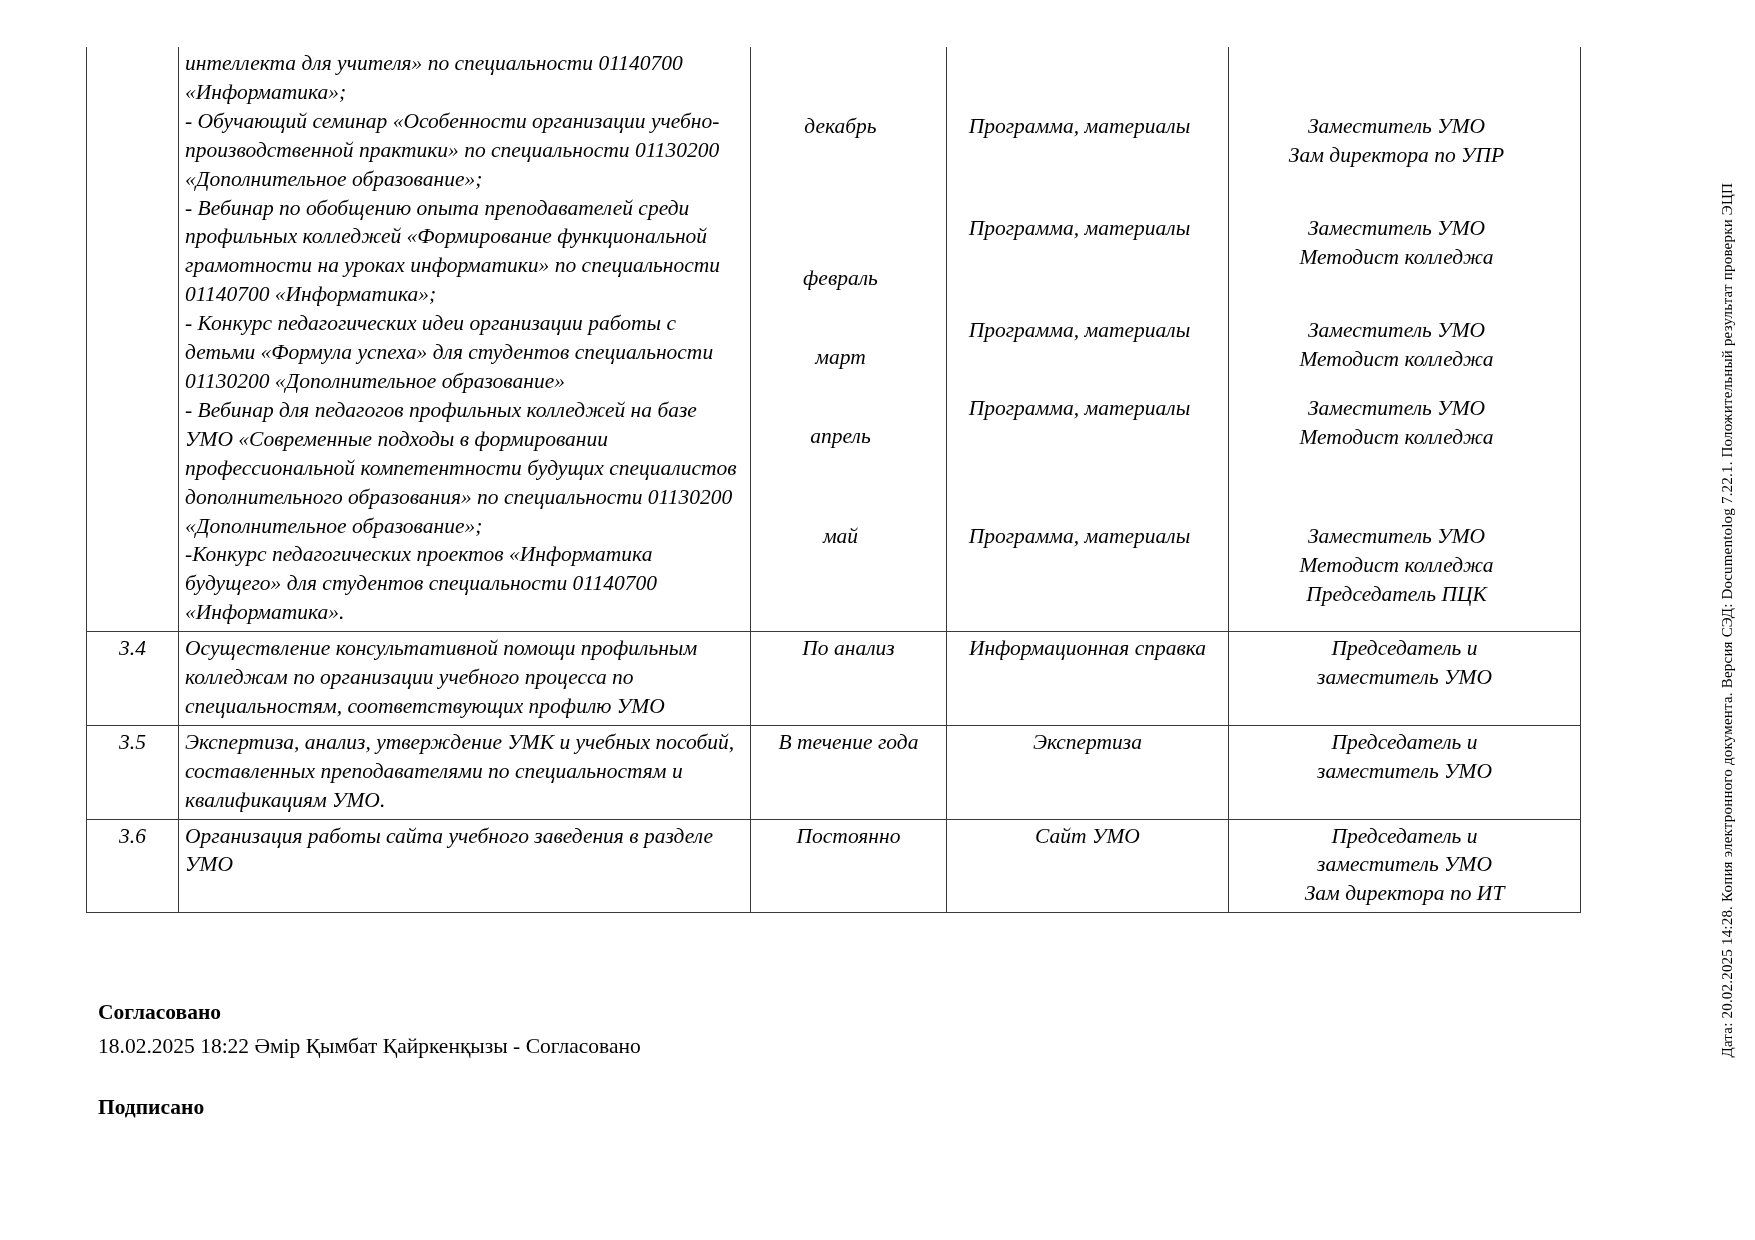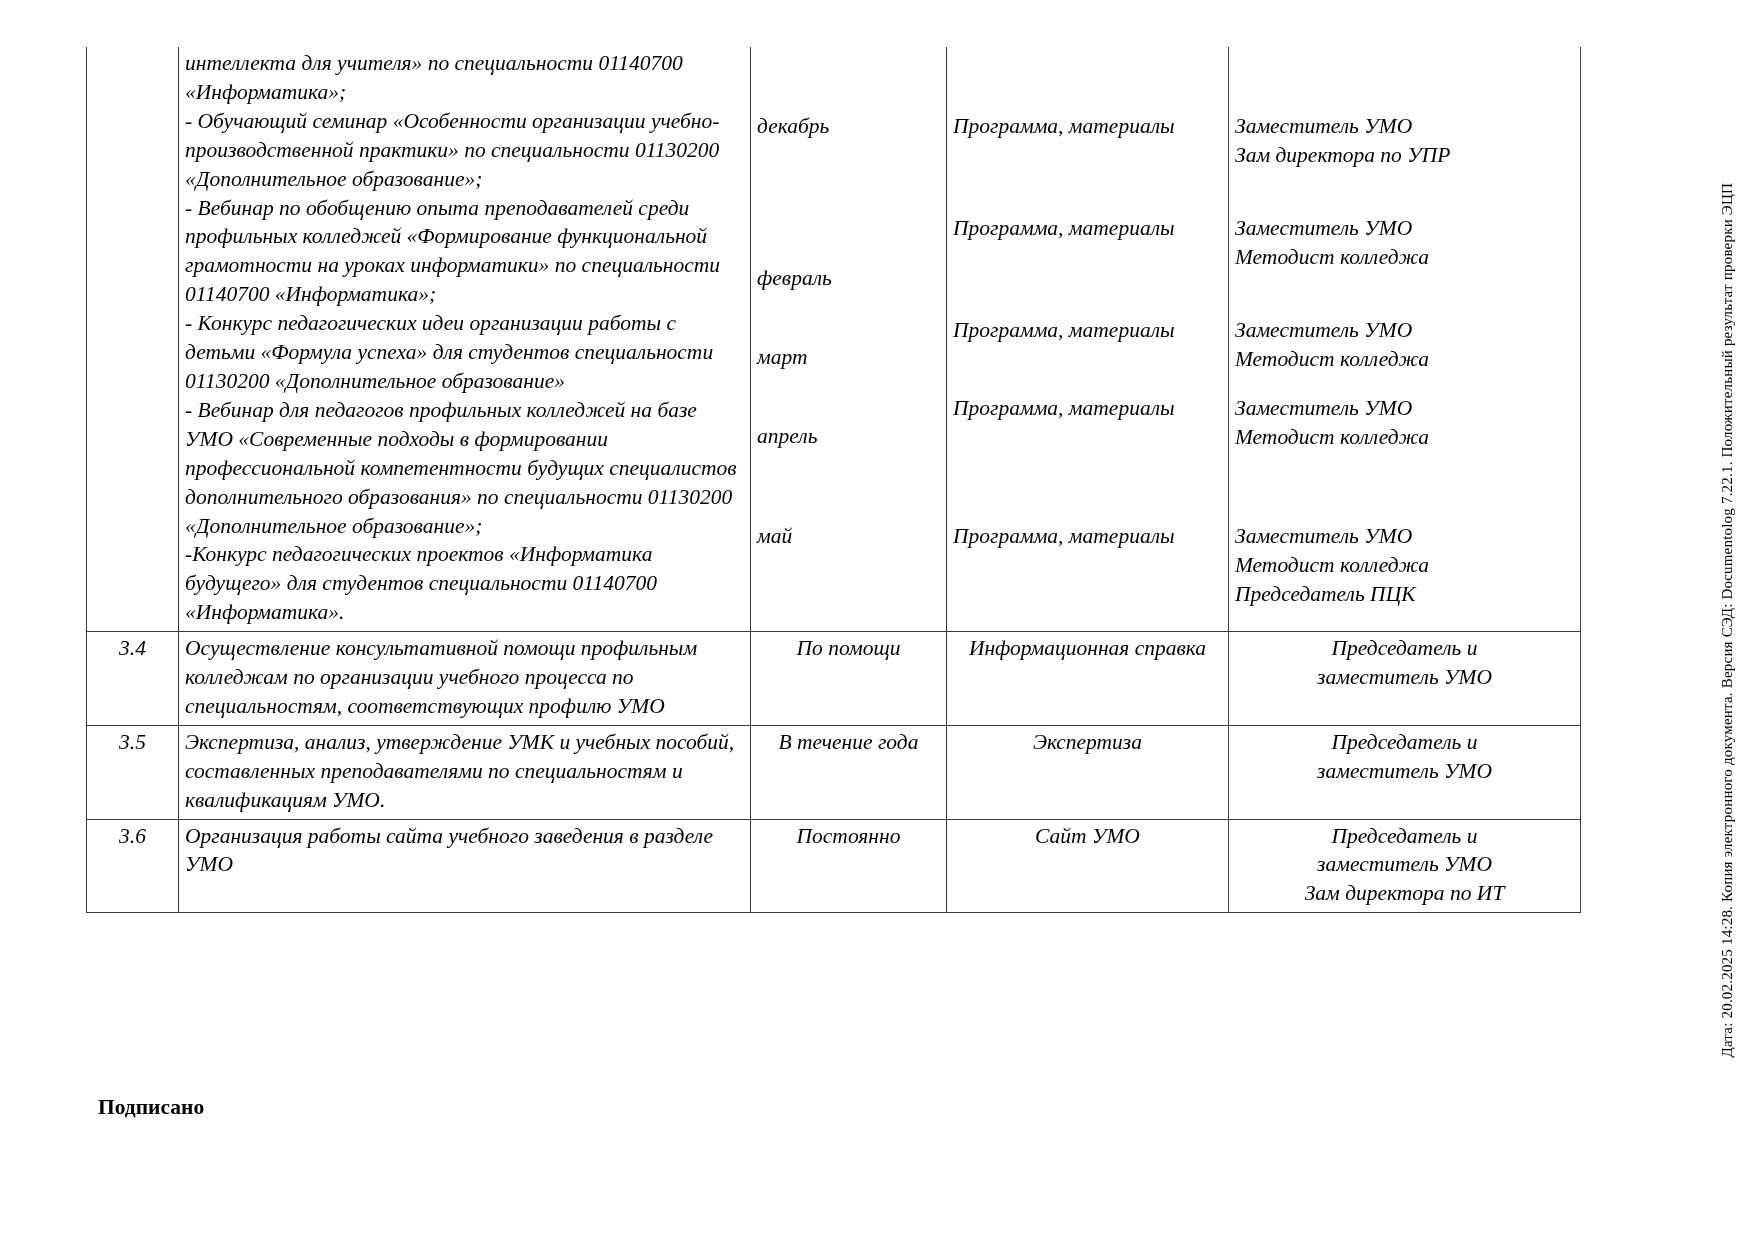--- a/index.html
+++ b/index.html
@@ -51,21 +51,21 @@
 
   .cell-lines > div { white-space: normal; }
 
   .term-stack, .doc-stack, .resp-stack {
     position: relative;
   }
   .stack-item {
     position: absolute;
     left: 0;
     right: 16px;
-    text-align: left;
+    text-align: center;
   }
 
   
   .sign-block {
     position: absolute;
     left: 98px;
     top: 995px;
     font-size: 21.5px;
     line-height: 1.6;
   }
@@ -167,21 +167,21 @@
             <div class="stack-item" style="top:473px;">Заместитель УМО</div>
             <div class="stack-item" style="top:502px;">Методист колледжа</div>
             <div class="stack-item" style="top:531px;">Председатель ПЦК</div>
           </div>
         </td>
       </tr>
 
       <tr>
         <td class="col-num">3.4</td>
         <td class="col-event">Осуществление консультативной помощи профильным колледжам по организации учебного процесса по специальностям, соответствующих профилю УМО</td>
-        <td class="col-term">По помощи</td>
+        <td class="col-term">По анализ</td>
         <td class="col-doc">Информационная справка</td>
         <td class="col-resp">
           <div>Председатель и</div>
           <div>заместитель УМО</div>
         </td>
       </tr>
 
       <tr>
         <td class="col-num">3.5</td>
         <td class="col-event">Экспертиза, анализ, утверждение УМК и учебных пособий, составленных преподавателями по специальностям и квалификациям УМО.</td>
@@ -201,20 +201,24 @@
         <td class="col-resp">
           <div>Председатель и</div>
           <div>заместитель УМО</div>
           <div>Зам директора по ИТ</div>
         </td>
       </tr>
 
     </tbody>
   </table>
 
+  <div class="sign-block">
+    <div class="sign-title">Согласовано</div>
+    <div>18.02.2025 18:22 Әмір Қымбат Қайркенқызы - Согласовано</div>
+  </div>
 
   <div class="sign-title-2">Подписано</div>
 
   <div class="vertical-stamp">
     <span>Дата: 20.02.2025 14:28. Копия электронного документа. Версия СЭД: Documentolog 7.22.1. Положительный результат проверки ЭЦП</span>
   </div>
 
 </div>
 
 </body></html>

